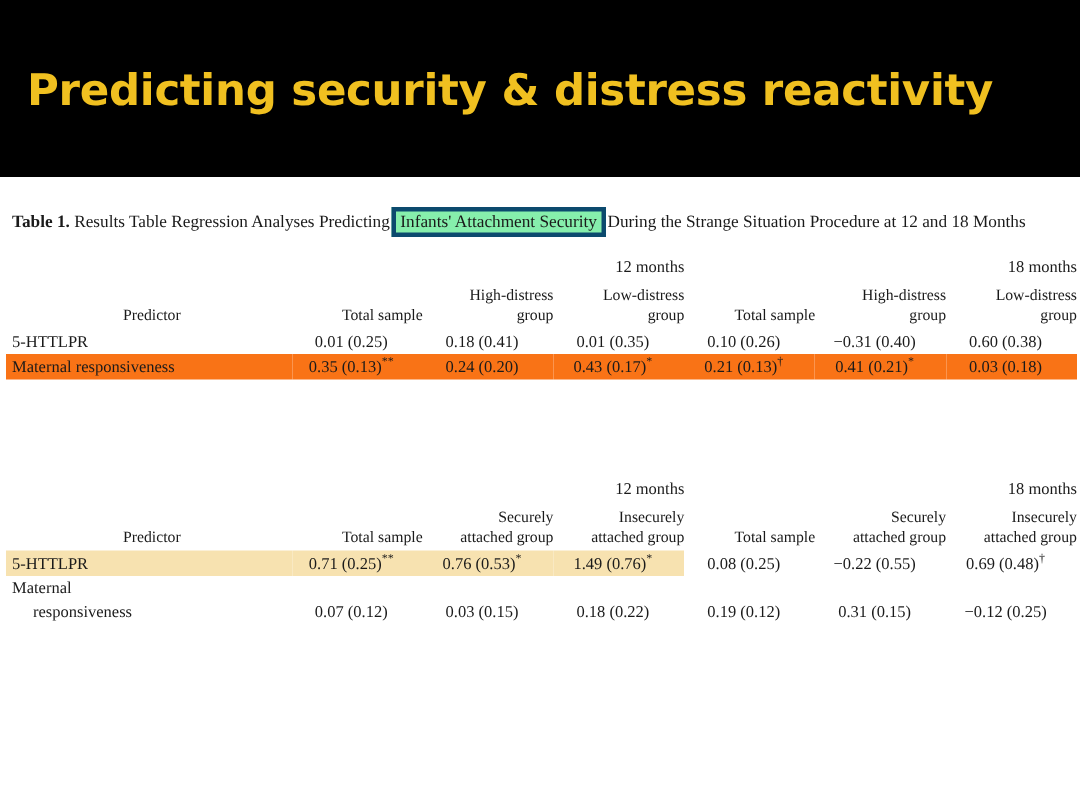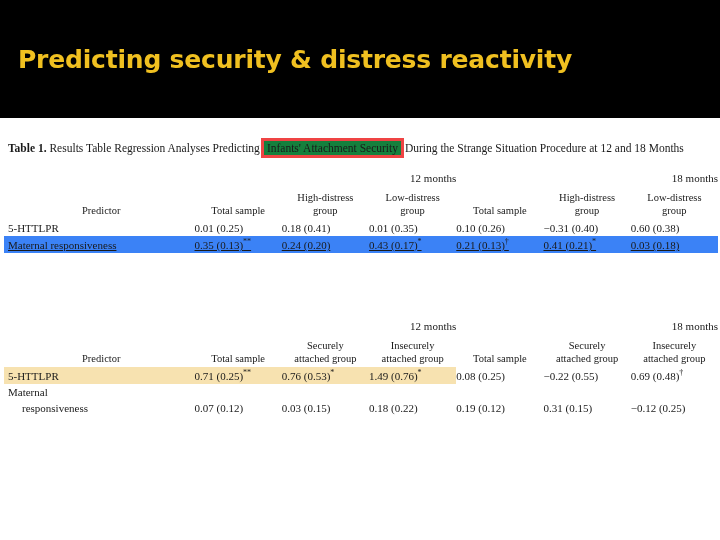--- a/index.html
+++ b/index.html
@@ -31,21 +31,21 @@
     height: 118px;
     background: #000000;
   }
   .slide-title {
     position: absolute;
     left: 18px;
     top: 40px;
     width: 690px;
     color: #f0c020;
     font-family: "DejaVu Sans", "Liberation Sans", sans-serif;
-    font-size: 25px;
+    font-size: 29px;
     font-weight: 700;
     letter-spacing: -0.2px;
     line-height: 40px;
     white-space: nowrap;
   }
 
   
   .table-block {
     position: absolute;
     left: 4px;
@@ -60,25 +60,25 @@
     line-height: 17px;
     padding: 0 2px 0 4px;
     margin-bottom: 4px;
     white-space: normal;
   }
   .tbl-caption .cap-num {
     font-weight: 700;
   }
   .cap-box {
     display: inline-block;
-    border: 3px solid #ef4444;
+    border: 3px solid #0c4a6e;
     padding: 0px 3px;
     margin: 0 1px;
     line-height: 14px;
-    background: #15803d;
+    background: #86efac;
   }
 
   table.reg {
     width: 714px;
     border-collapse: collapse;
     table-layout: fixed;
     font-size: 11px;
   }
   table.reg th,
   table.reg td {
@@ -91,58 +91,58 @@
   col.c-pred { width: 190px; }
   col.c-val  { width: 87px; }
 
   tr.span-row th {
     text-align: right;
     font-size: 11px;
     height: 22px;
     padding-bottom: 3px;
   }
   tr.head-row th {
-    text-align: center;
+    text-align: right;
     font-size: 10.5px;
     line-height: 12.5px;
     padding-bottom: 2px;
     height: 30px;
   }
   tr.head-row th.pred-head {
     text-align: center;
     padding-left: 4px;
     vertical-align: bottom;
   }
 
   tr.data-row td {
     font-size: 11px;
     line-height: 16px;
     height: 17px;
-    text-align: left;
+    text-align: center;
     padding-right: 8px;
     white-space: nowrap;
   }
   tr.data-row td.pred-cell {
     text-align: left;
     padding-left: 4px;
     padding-right: 0;
     white-space: normal;
   }
   .wrap-indent {
     display: block;
     padding-left: 14px;
   }
   sup {
     font-size: 8px;
     line-height: 0;
     vertical-align: super;
   }
 
   
-  tr.hl-full td { background: #3b82f6; text-decoration: underline; }
+  tr.hl-full td { background: #f97316; }
   td.hl-cell { background: #f7e2b0; }
 </style>
 </head>
 <body>
 
 <div class="slide">
 
   <div class="title-band"></div>
   <div class="slide-title">Predicting security &amp; distress reactivity</div>
 

